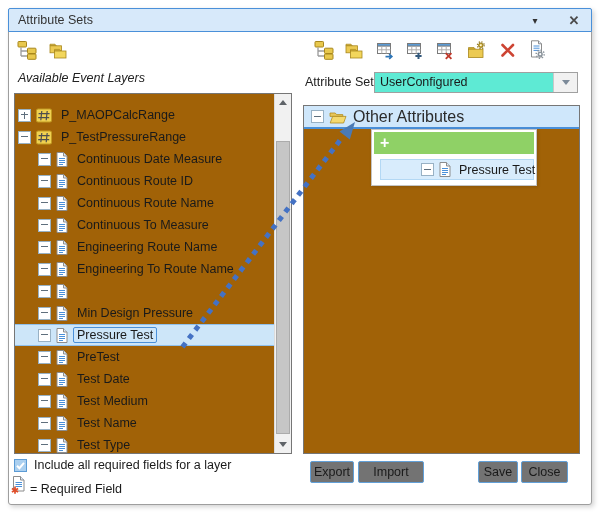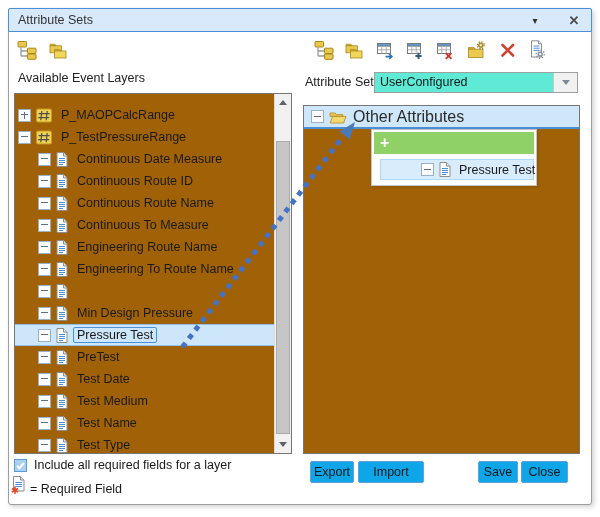--- a/index.html
+++ b/index.html
@@ -73,21 +73,21 @@
   .ghost-row { position:absolute; left:8px; top:29px; right:2px; height:21px; background:#d8ecfc;
                border:1px solid #b3d8f4; display:flex; align-items:center; padding-left:40px; }
   .ghost-row .tlabel { margin-left:4px; }
 
   
   .checkbox { position:absolute; left:5px; top:449px; width:13px; height:13px; display:block; }
   .cb-label { position:absolute; left:25px; top:449px; font-size:12.5px; line-height:14px; }
   .legend-icon { position:absolute; left:1px; top:467px; }
   .legend-text { position:absolute; left:21px; top:473px; font-size:12.5px; }
 
-  .btn { position:absolute; top:452px; height:22px; background:#0ea5e9; border:1px solid #62a0d8;
+  .btn { position:absolute; top:452px; height:22px; background:#737373; border:1px solid #62a0d8;
          border-radius:2px; font-family:"Liberation Sans", sans-serif; font-size:12.5px; color:#1a1a1a; }
   .btn-export { left:301px; width:44px; }
   .btn-import { left:349px; width:66px; }
   .btn-save   { left:469px; width:40px; }
   .btn-close  { left:512px; width:47px; }
 
   .arrow-overlay { position:absolute; left:0; top:0; z-index:60; pointer-events:none; }
 </style>
 </head>
 <body>
@@ -175,21 +175,21 @@
     <svg width="20" height="20" viewBox="0 0 20 20">
         <path d="M4.5 0.8 H11.5 L14.5 3.8 V17 H4.5 Z" fill="#fff" stroke="#8c8c8c"></path>
         <path d="M11.5 0.8 V3.8 H14.5" fill="#dce8f6" stroke="#8c8c8c"></path>
         <path d="M6.5 6 H12.5 M6.5 8.2 H12.5 M6.5 10.4 H12.5" stroke="#4a90d9" fill="none"></path>
         <circle cx="13.2" cy="14.2" r="2.6" fill="#8b949c"></circle>
         <circle cx="13.2" cy="14.2" r="4" fill="none" stroke="#8b949c" stroke-width="1.5" stroke-dasharray="1.4 1.7"></circle>
         <circle cx="13.2" cy="14.2" r="1.1" fill="#fff"></circle>
       </svg>
   </span>
 
-  <span class="section-label" style="left:9px; top:62px;">Available Event Layers</span>
+  <span class="section-label" style="left:9px; top:62px;font-style:italic;">Available Event Layers</span>
   <span class="section-label" style="left:296px; top:66px;">Attribute Set:</span>
 
   <div class="dropdown">
     <span class="dd-value">UserConfigured</span>
     <span class="dd-btn">
         <span class="dd-caret"></span>
       </span>
   </div>
 
   <div class="panel left-panel">

